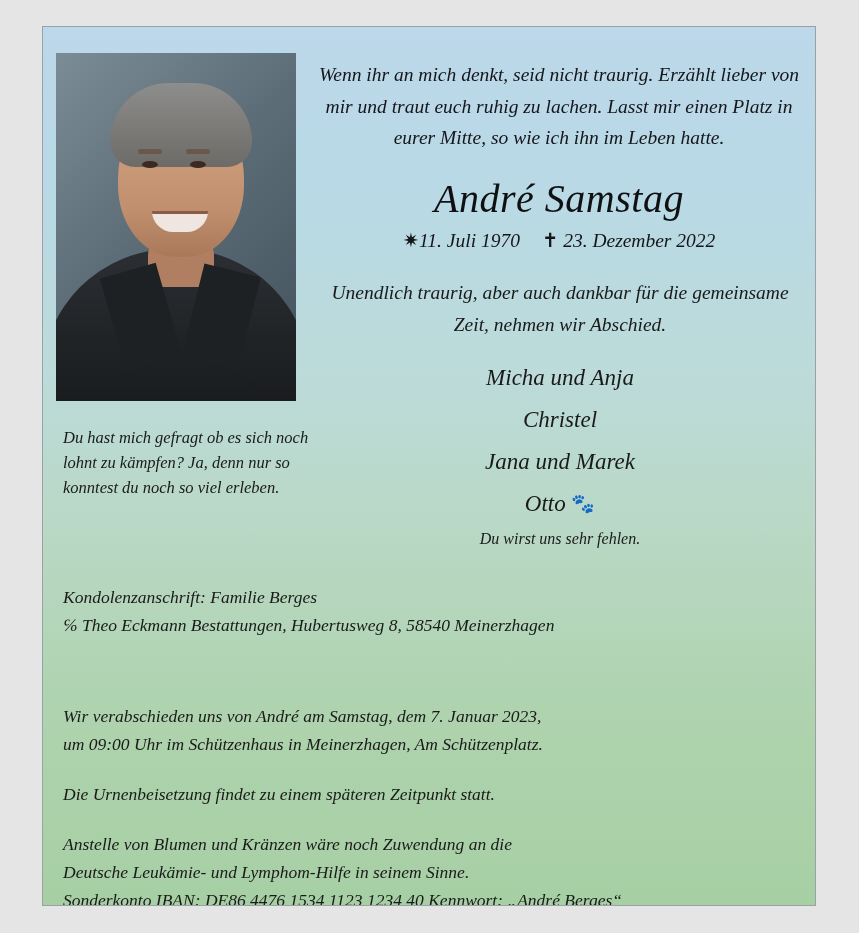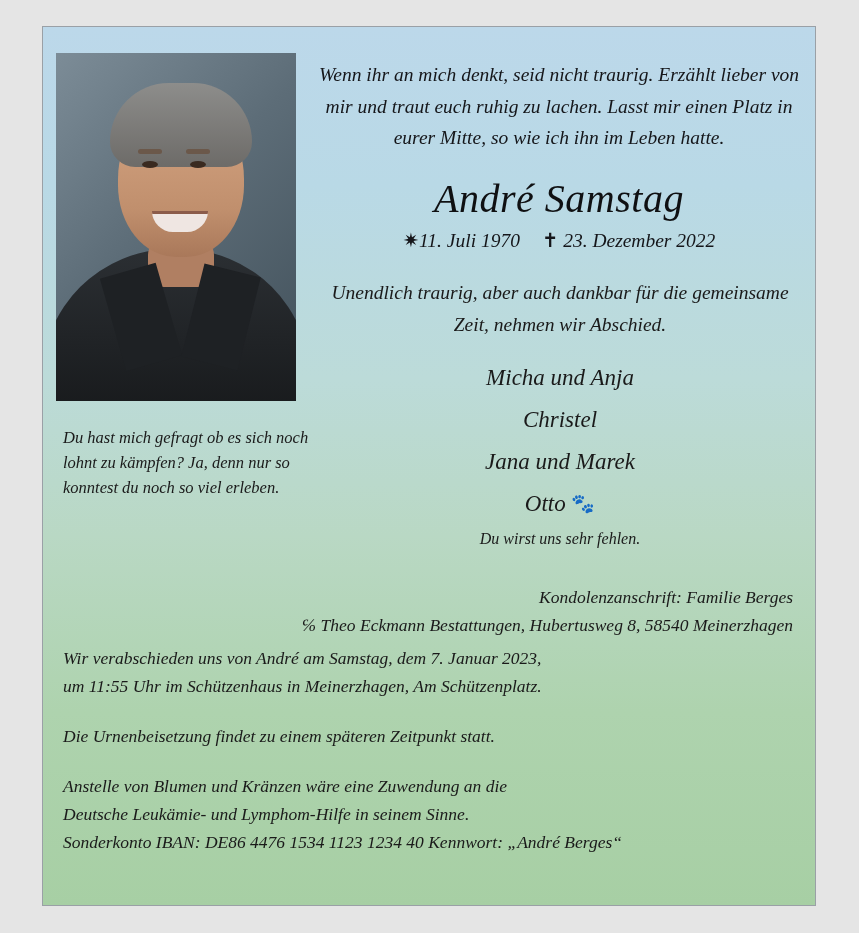--- a/index.html
+++ b/index.html
@@ -223,27 +223,26 @@
   }
 
   .condolence {
     position: absolute;
     left: 20px;
     top: 556px;
     width: 730px;
     font-style: italic;
     font-size: 17.5px;
     line-height: 1.62;
-    text-align: right;
   }
 
   .funeral {
     position: absolute;
     left: 20px;
-    top: 617px;
+    top: 675px;
     width: 730px;
     font-style: italic;
     font-size: 17.5px;
     line-height: 1.60;
   }
   .funeral p { margin: 0 0 22px 0; }
   .funeral p:last-child { margin-bottom: 0; }
 </style>
 </head>
 <body>
@@ -293,24 +292,24 @@
     </div>
 
     <div class="condolence">
       <div>Kondolenzanschrift: Familie Berges</div>
       <div>℅ Theo Eckmann Bestattungen, Hubertusweg 8, 58540 Meinerzhagen</div>
     </div>
 
     <div class="funeral">
       <p>
         <span>Wir verabschieden uns von André am Samstag, dem 7. Januar 2023,</span><br>
-        <span>um 11:55 Uhr im Schützenhaus in Meinerzhagen, Am Schützenplatz.</span>
+        <span>um 09:00 Uhr im Schützenhaus in Meinerzhagen, Am Schützenplatz.</span>
       </p>
       <p>Die Urnenbeisetzung findet zu einem späteren Zeitpunkt statt.</p>
       <p>
-        <span>Anstelle von Blumen und Kränzen wäre eine Zuwendung an die</span><br>
+        <span>Anstelle von Blumen und Kränzen wäre noch Zuwendung an die</span><br>
         <span>Deutsche Leukämie- und Lymphom-Hilfe in seinem Sinne.</span><br>
         <span>Sonderkonto IBAN: DE86 4476 1534 1123 1234 40 Kennwort: „André Berges“</span>
       </p>
     </div>
 
   </div>
 </div>
 
 </body></html>

